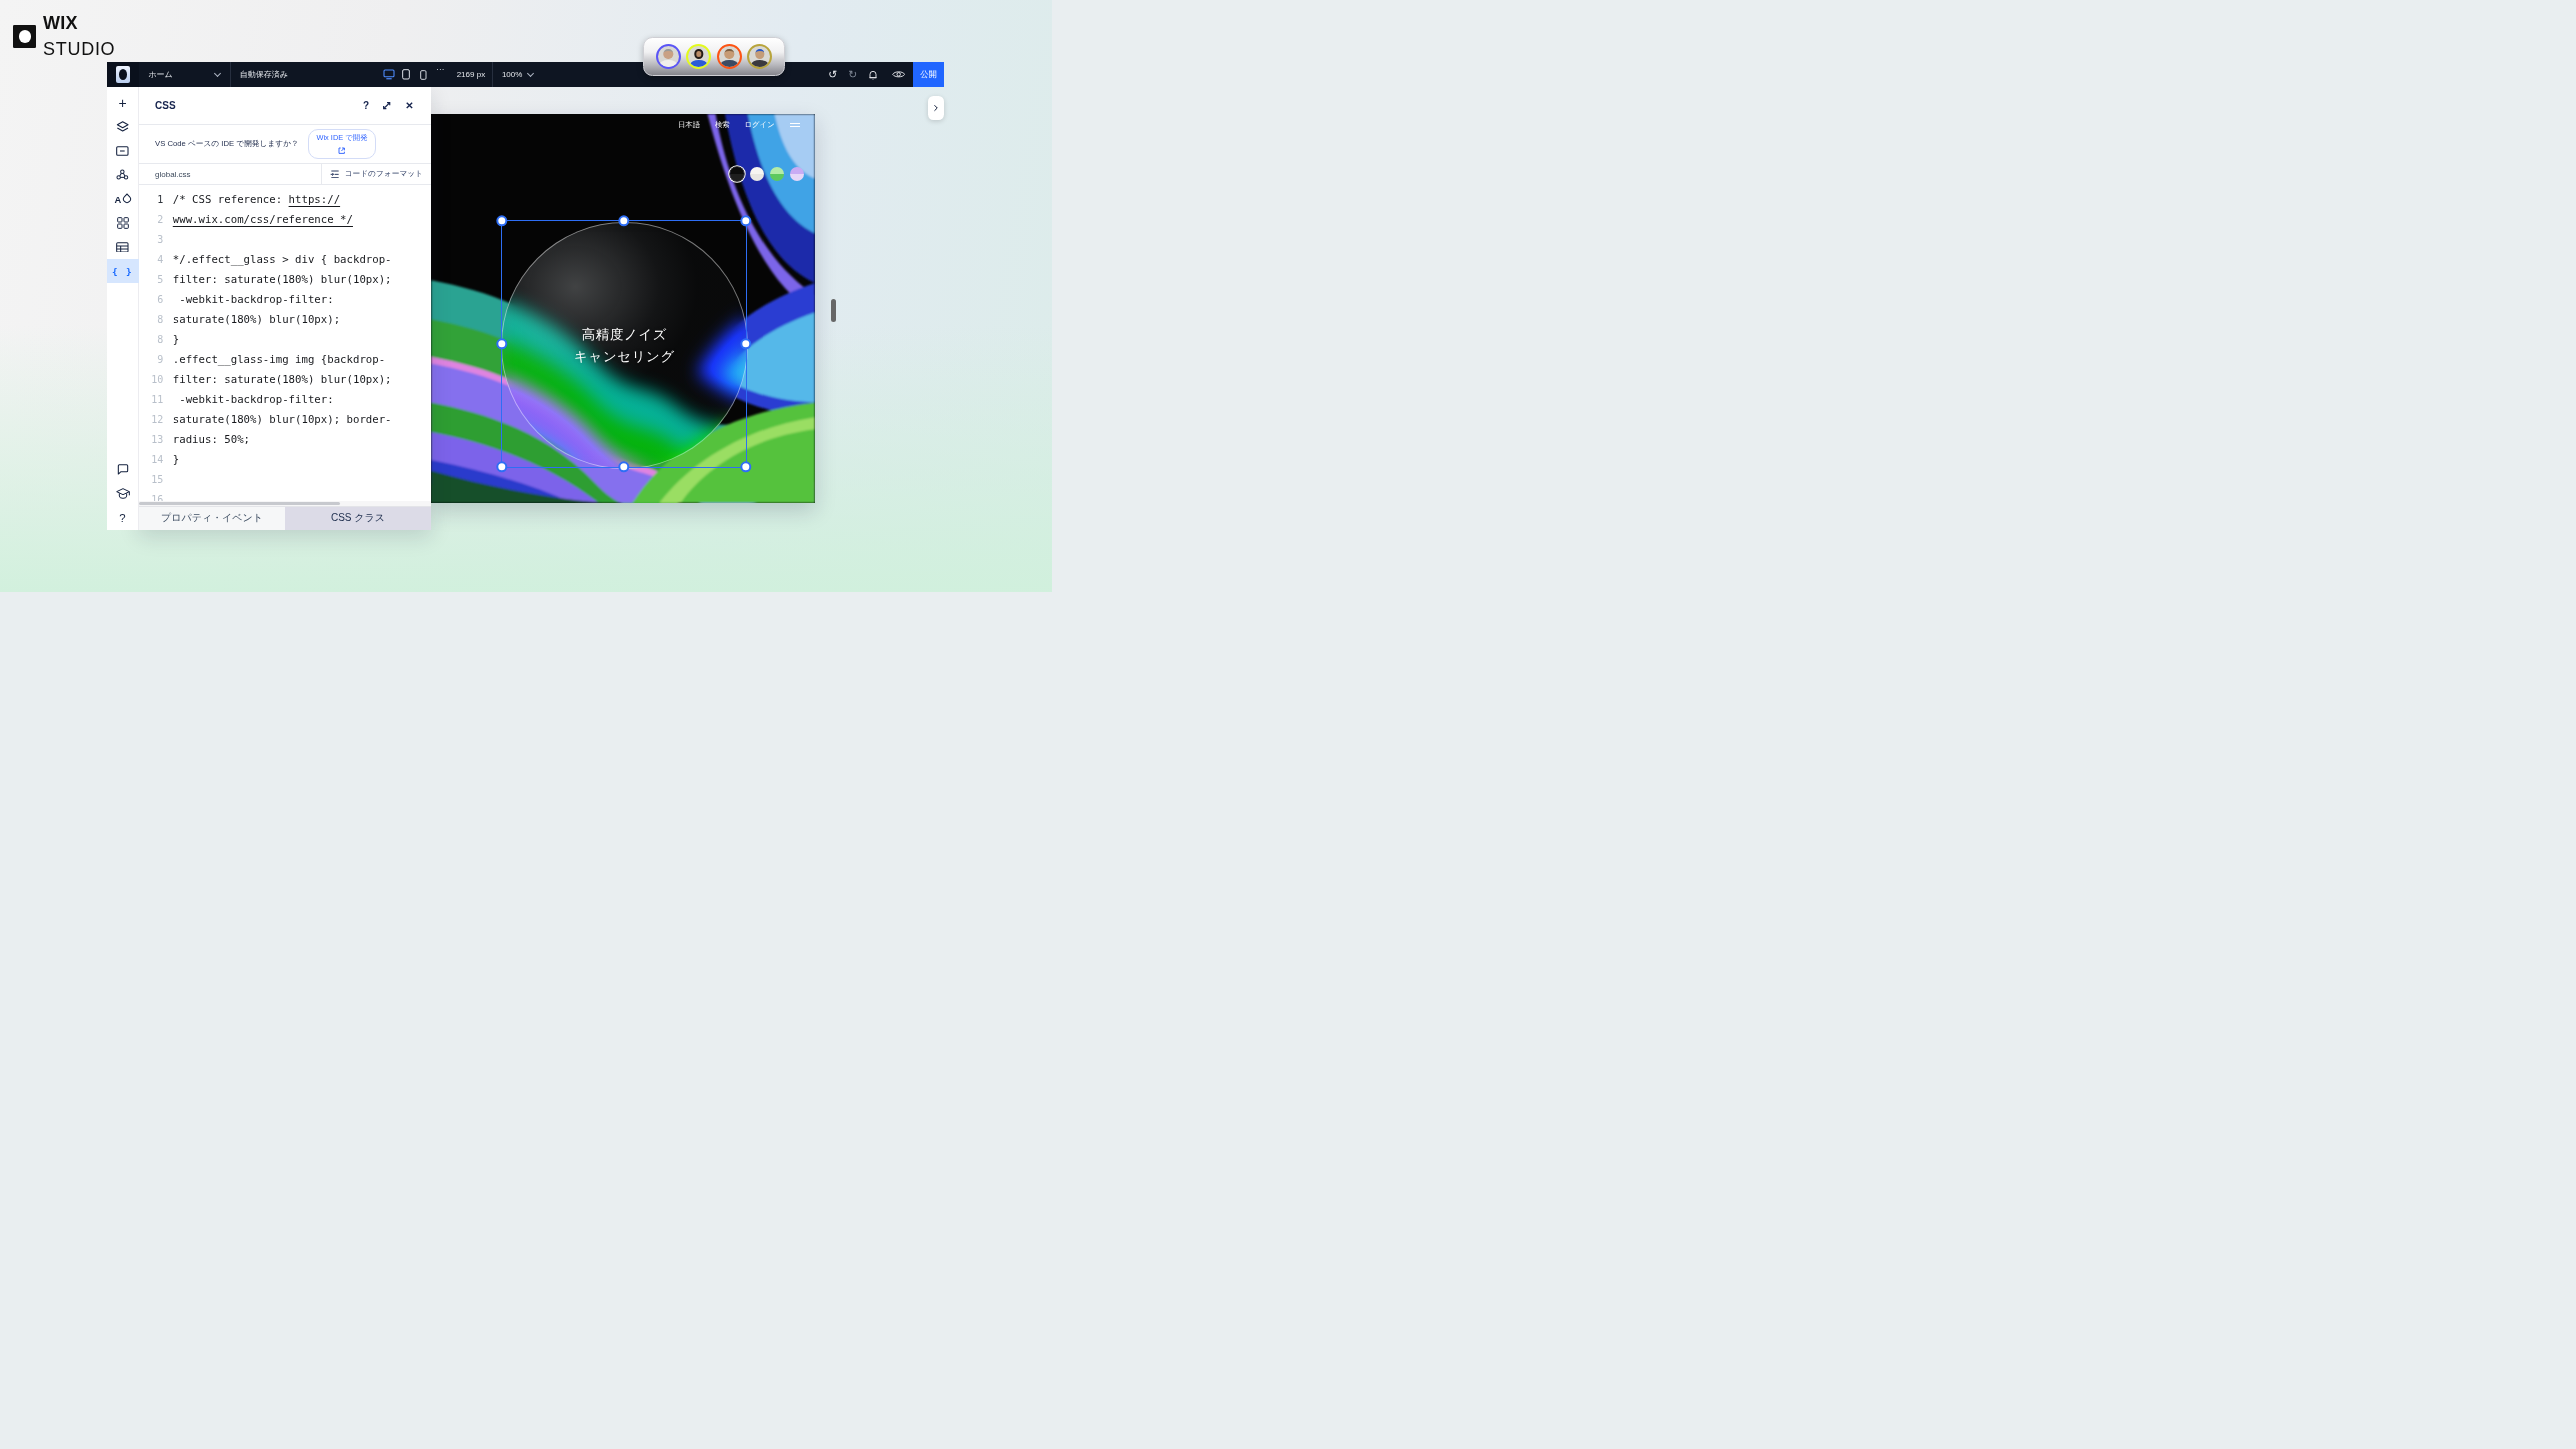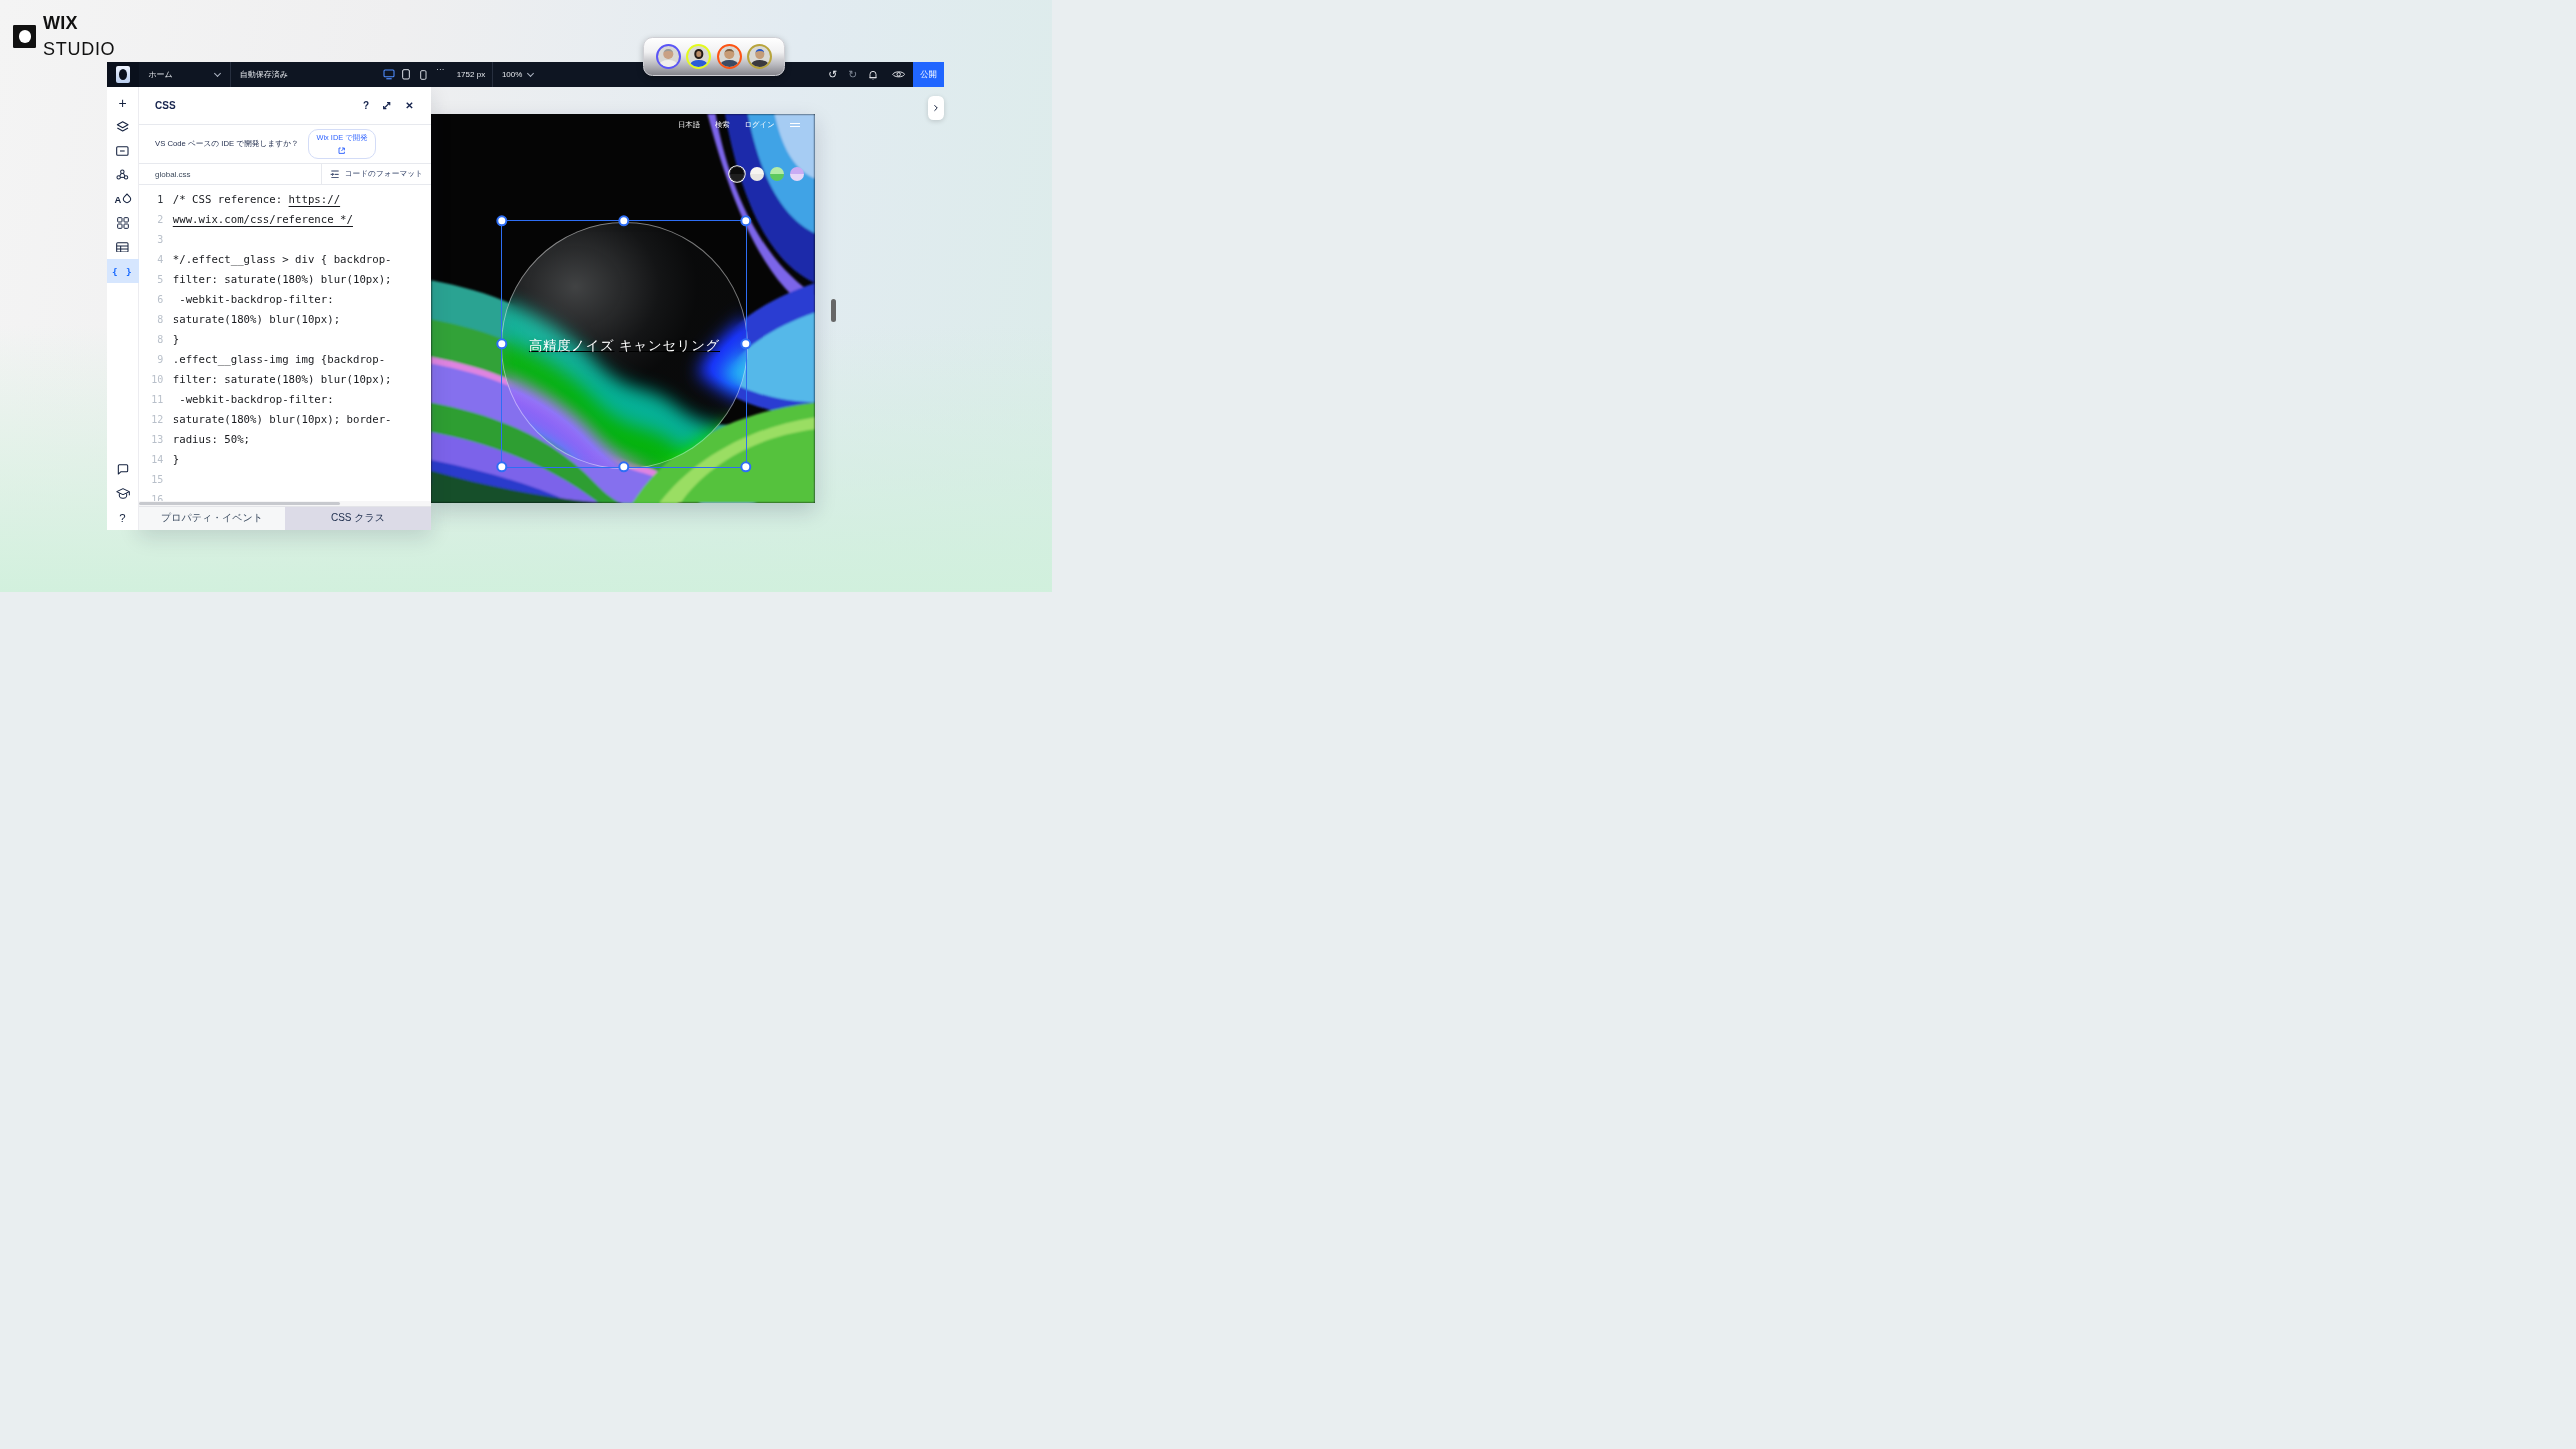--- a/index.html
+++ b/index.html
@@ -84,21 +84,21 @@
   .site-nav{position:absolute;top:6px;left:0;right:0;display:flex;justify-content:flex-end;align-items:center;gap:14.8px;padding-right:14.8px;color:#fff;font-size:7.4px;z-index:3;}
   .burger{width:10.7px;display:flex;flex-direction:column;gap:2.7px;cursor:pointer;}
   .burger i{height:1px;background:#fff;display:block;}
   .swatches{position:absolute;top:53px;left:0;right:0;display:flex;justify-content:flex-end;gap:6px;padding-right:11.4px;z-index:3;}
   .swatch{width:14px;height:14px;border-radius:50%;cursor:pointer;}
   .swatch.selected{box-shadow:0 0 0 0.7px #060606,0 0 0 1.7px #fff;}
   .glass{position:absolute;left:70px;top:108px;width:247px;height:247px;border-radius:50%;z-index:4;
     border:0.7px solid rgba(255,255,255,.45);box-sizing:border-box;
     background:radial-gradient(62% 55% at 30% 26%, rgba(205,210,214,.30), rgba(130,138,148,.12) 55%, rgba(90,100,110,.06) 80%);
     backdrop-filter:blur(8.7px) saturate(170%);-webkit-backdrop-filter:blur(8.7px) saturate(170%);
-    display:flex;flex-direction:row;align-items:center;justify-content:center;gap:4.7px;text-decoration:underline;}
+    display:flex;flex-direction:column;align-items:center;justify-content:center;gap:4.7px;}
   .glass .h{color:#fff;font-size:13.4px;line-height:1.3;font-weight:500;letter-spacing:0.7px;text-shadow:0 0 4px rgba(0,0,0,.18);}
   .sel-box{position:absolute;left:70px;top:106px;width:246px;height:248px;border:1.3px solid #2e6ef5;box-sizing:border-box;z-index:5;pointer-events:none;}
   .handle{position:absolute;width:7.4px;height:7.4px;background:#fff;border:2px solid #2e6ef5;border-radius:50%;transform:translate(-50%,-50%);pointer-events:auto;cursor:grab;}
   
   .page-scroll-thumb{position:absolute;left:831px;top:299px;width:5.4px;height:23px;border-radius:2.7px;background:#676767;z-index:8;cursor:grab;}
   .panel-toggle{position:absolute;left:928px;top:96px;width:16px;height:24px;border:none;border-radius:5.4px;background:#fff;box-shadow:0 1.3px 5.4px rgba(0,0,0,.16);display:flex;align-items:center;justify-content:center;cursor:pointer;z-index:9;}
 </style>
 </head>
 <body>
 
@@ -159,21 +159,21 @@
           <rect x="1" y="1" width="10" height="14" rx="2" fill="none" stroke="#dfe3ea" stroke-width="1.5"></rect>
         </svg>
     </div>
     <div class="dev-ic">
       <svg class="ln" width="6.7" height="10" viewBox="0 0 10 15">
           <rect x="1" y="1" width="8" height="13" rx="1.8" fill="none" stroke="#dfe3ea" stroke-width="1.4"></rect>
         </svg>
     </div>
     <span class="tb-dots">…</span>
     <div class="tb-sec" style="padding:0 6.7px;">
-      <span class="tb-num">1752 px</span>
+      <span class="tb-num">2169 px</span>
     </div>
     <div class="tb-div"></div>
     <div class="tb-sec" style="gap:6px;">
       <span>100%</span>
       <span class="chev"></span>
     </div>
     <div class="tb-grow" style="flex:3.4;"></div>
     <div class="tb-right">
       <span class="tb-ib">↺</span>
       <span class="tb-ib dim">↻</span>

